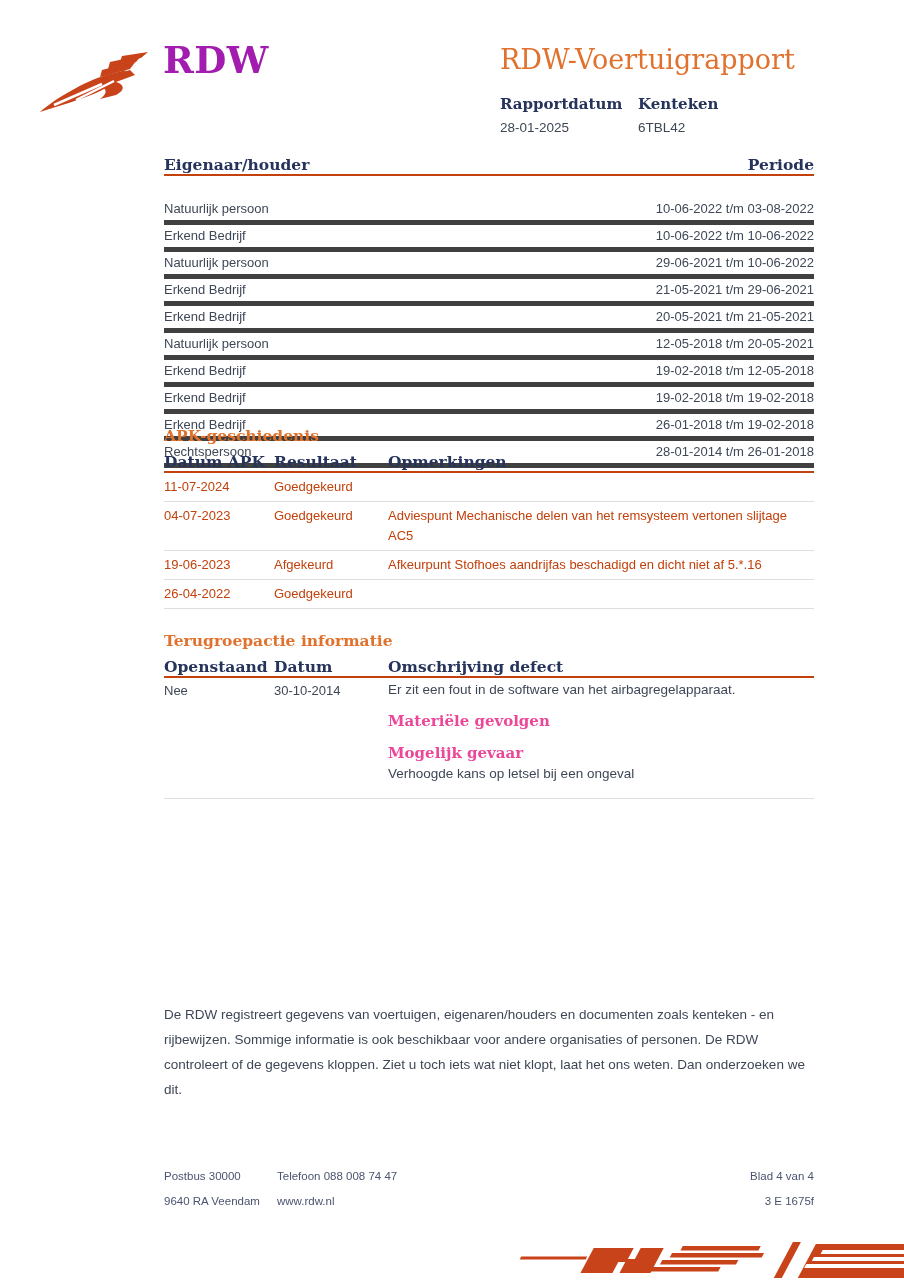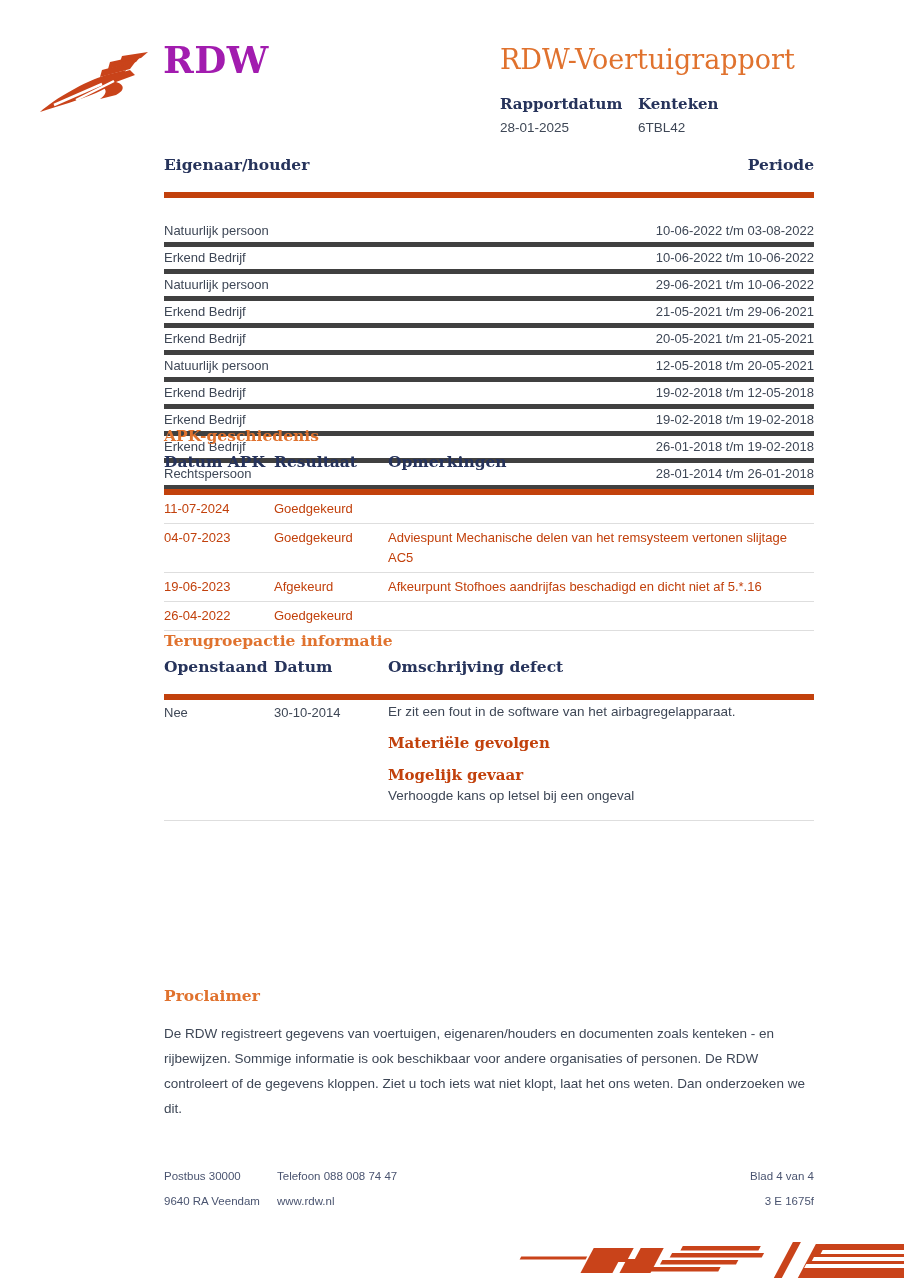--- a/index.html
+++ b/index.html
@@ -18,34 +18,34 @@
   .meta .label{font-family:"DejaVu Serif","Liberation Serif",serif;font-weight:bold;
     font-size:15px;color:#26335B;}
   .meta .value{font-size:13.5px;color:#3E4756;margin-top:7px;}
   .meta .col1{width:94px;}
 
   
   .section{position:absolute;left:164px;width:650px;}
   .section-title{font-family:"DejaVu Serif","Liberation Serif",serif;font-weight:bold;
     font-size:15.5px;color:#E0722E;margin-bottom:7px;}
   .thead{font-family:"DejaVu Serif","Liberation Serif",serif;font-weight:bold;
-    font-size:15.5px;color:#26335B;padding-bottom:18px;border-bottom:6px solid #c2410c;}
+    font-size:15.5px;color:#26335B;padding-bottom:0;border-bottom:2px solid #c2410c;}
   .grid3{display:grid;grid-template-columns:110px 114px 1fr;}
   .trow{font-size:13px;color:#c2410c;border-bottom:1px solid #DEDEDE;padding:4px 0;}
 
   
   .owner-head{display:flex;justify-content:space-between;}
   .owner-rows{margin-top:22px;}
   .owner-row{display:flex;justify-content:space-between;font-size:13px;color:#3E4756;
     border-bottom:5px solid #404040;padding:4px 0;height:14px;line-height:14px;}
 
   
   .detail-block{margin-top:14px;}
   .detail-label{font-family:"DejaVu Serif","Liberation Serif",serif;font-weight:bold;
-    font-size:15px;color:#c2410c;margin-bottom:4px;}
+    font-size:15px;color:#ec4899;margin-bottom:4px;}
   .detail-text{font-size:13.5px;color:#3E4756;line-height:25px;}
   .recall-row{border-bottom:1px solid #DEDEDE;padding:4px 0 12px 0;font-size:13px;}
 
   
   .proclaimer-body{margin-top:16px;font-size:13.5px;line-height:25px;color:#3E4756;}
 
   
   .footer{position:absolute;left:164px;top:1170px;width:650px;font-size:11.5px;color:#4A5470;}
   .footer .frow{display:grid;grid-template-columns:113px 1fr auto;margin-bottom:13px;}
   .footer .fright{text-align:right;}
@@ -183,21 +183,20 @@
       </div>
       <div class="detail-block">
         <div class="detail-label">Mogelijk gevaar</div>
         <div class="detail-text" style="line-height:16px;padding-bottom:4px;">Verhoogde kans op letsel bij een ongeval</div>
       </div>
     </div>
   </div>
 </div>
 
 <div class="section" style="top:986px;">
-  <div class="section-title">Proclaimer</div>
   <div class="proclaimer-body">De RDW registreert gegevens van voertuigen, eigenaren/houders en documenten zoals kenteken - en rijbewijzen. Sommige informatie is ook beschikbaar voor andere organisaties of personen. De RDW controleert of de gegevens kloppen. Ziet u toch iets wat niet klopt, laat het ons weten. Dan onderzoeken we dit.</div>
 </div>
 
 <div class="footer">
   <div class="frow">
     <span>Postbus 30000</span>
     <span>Telefoon 088 008 74 47</span>
     <span class="fright">Blad 4 van 4</span>
   </div>
   <div class="frow">

